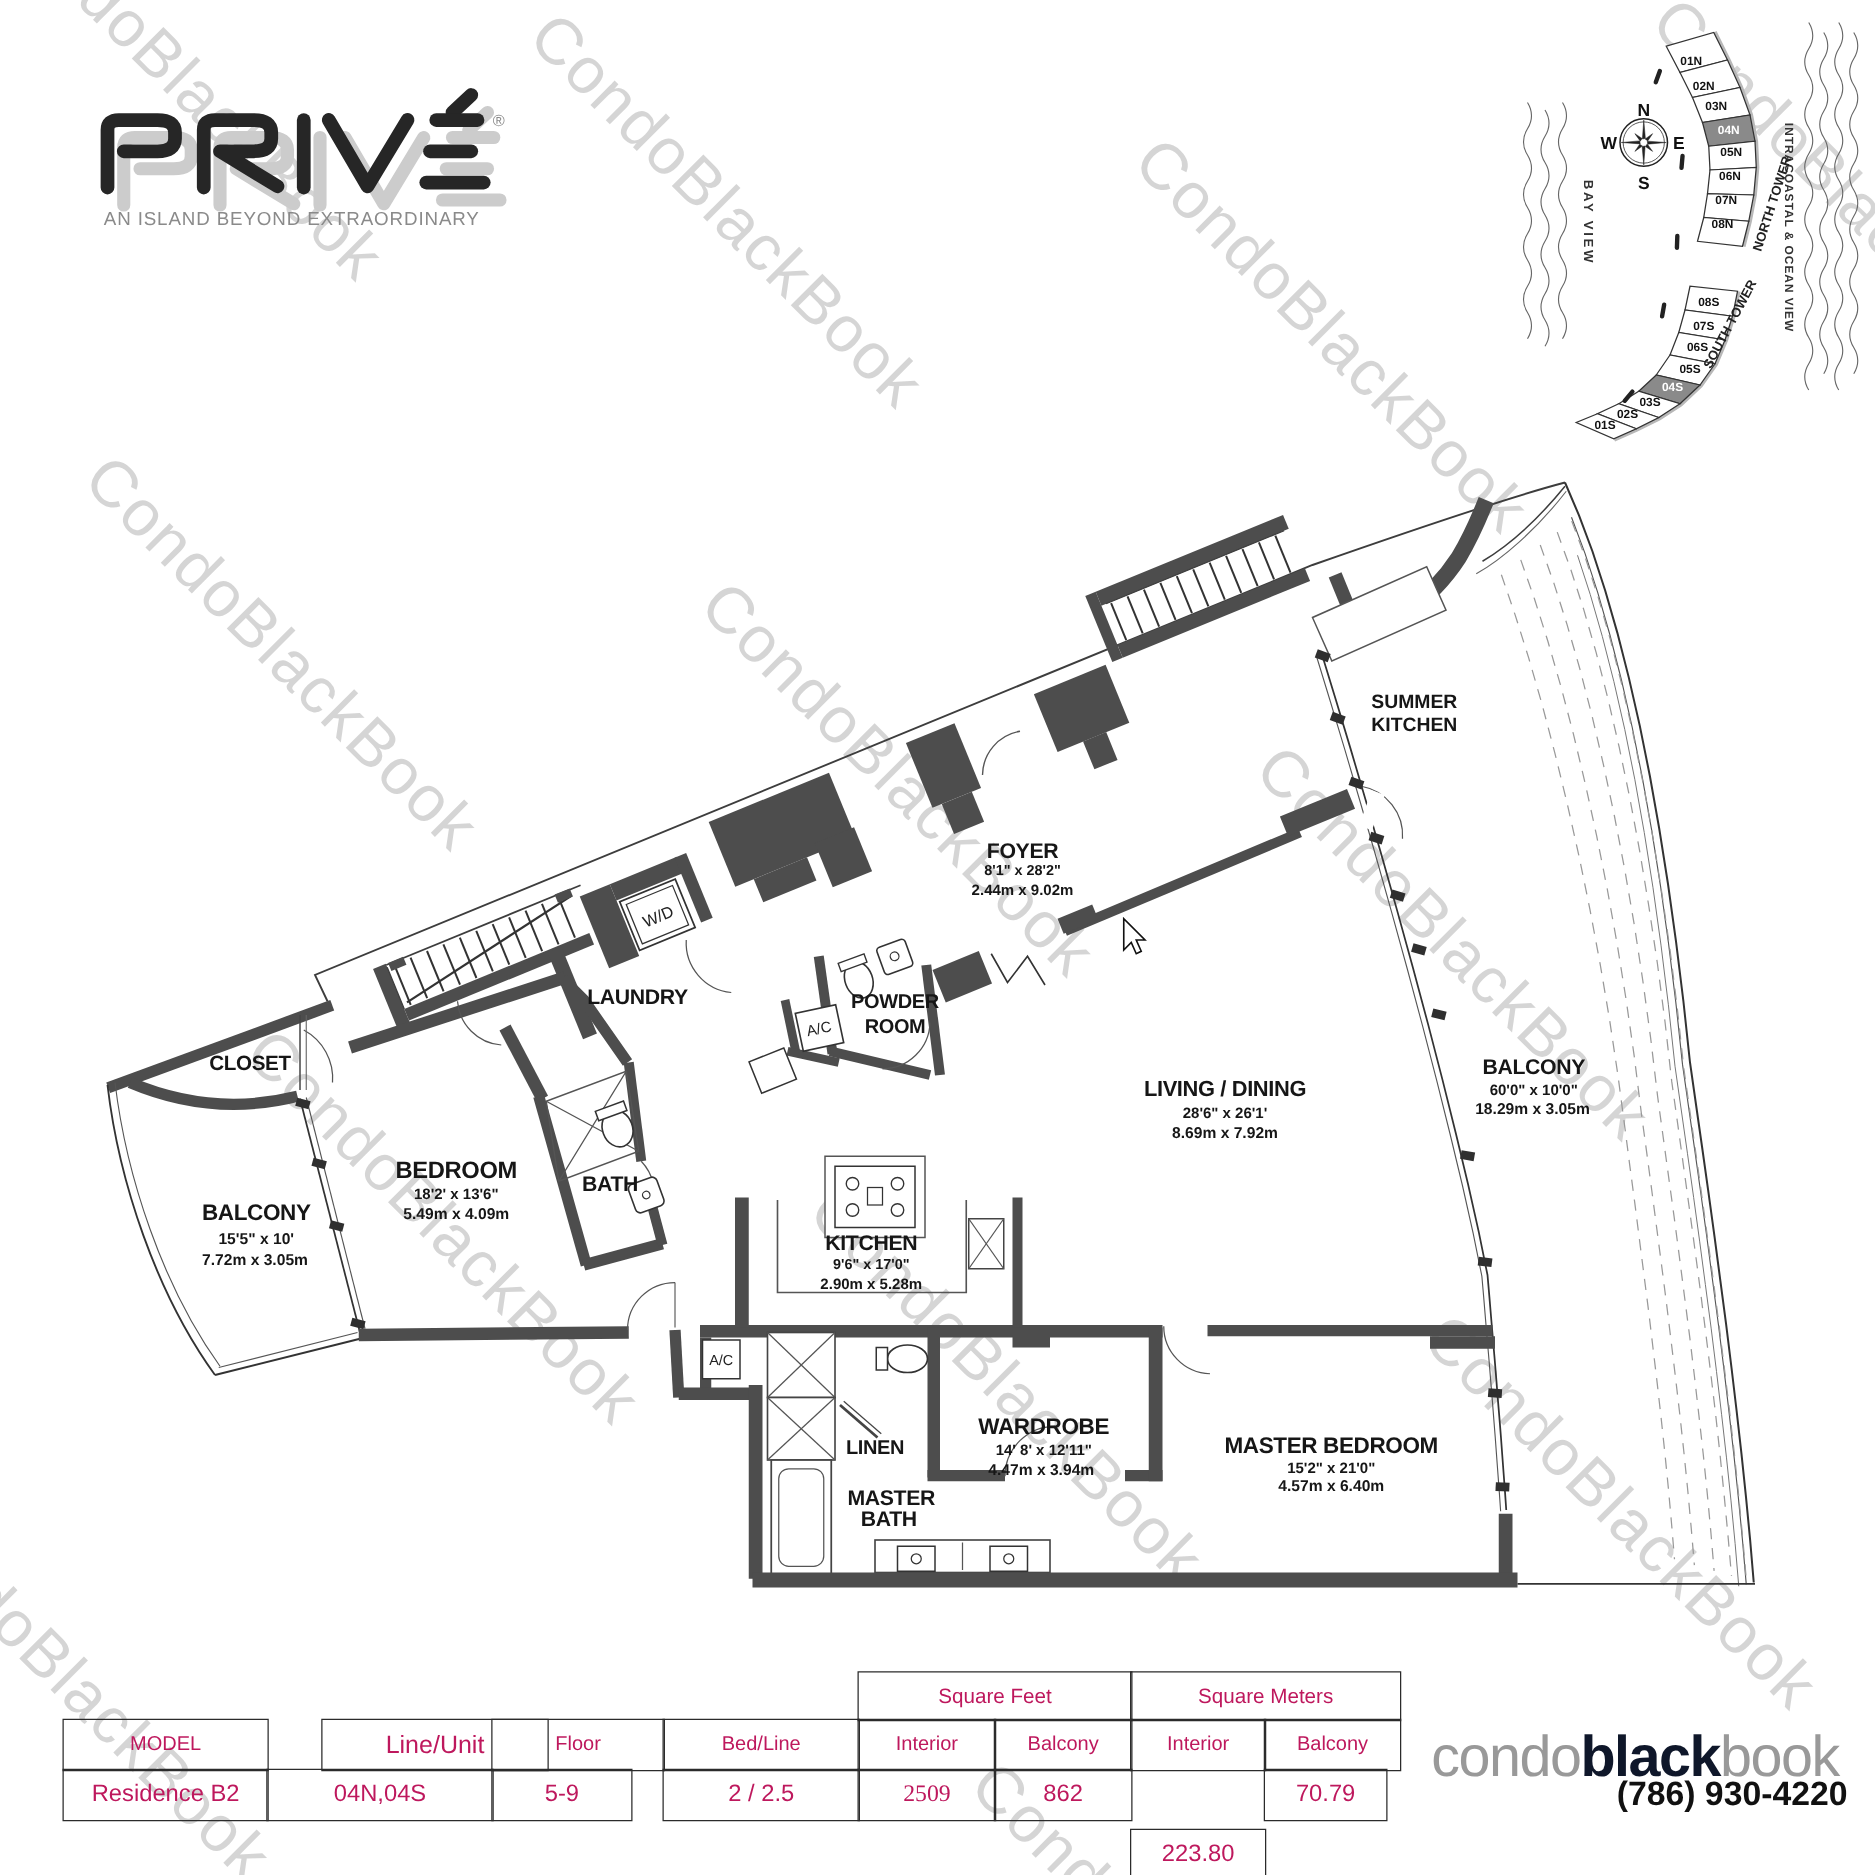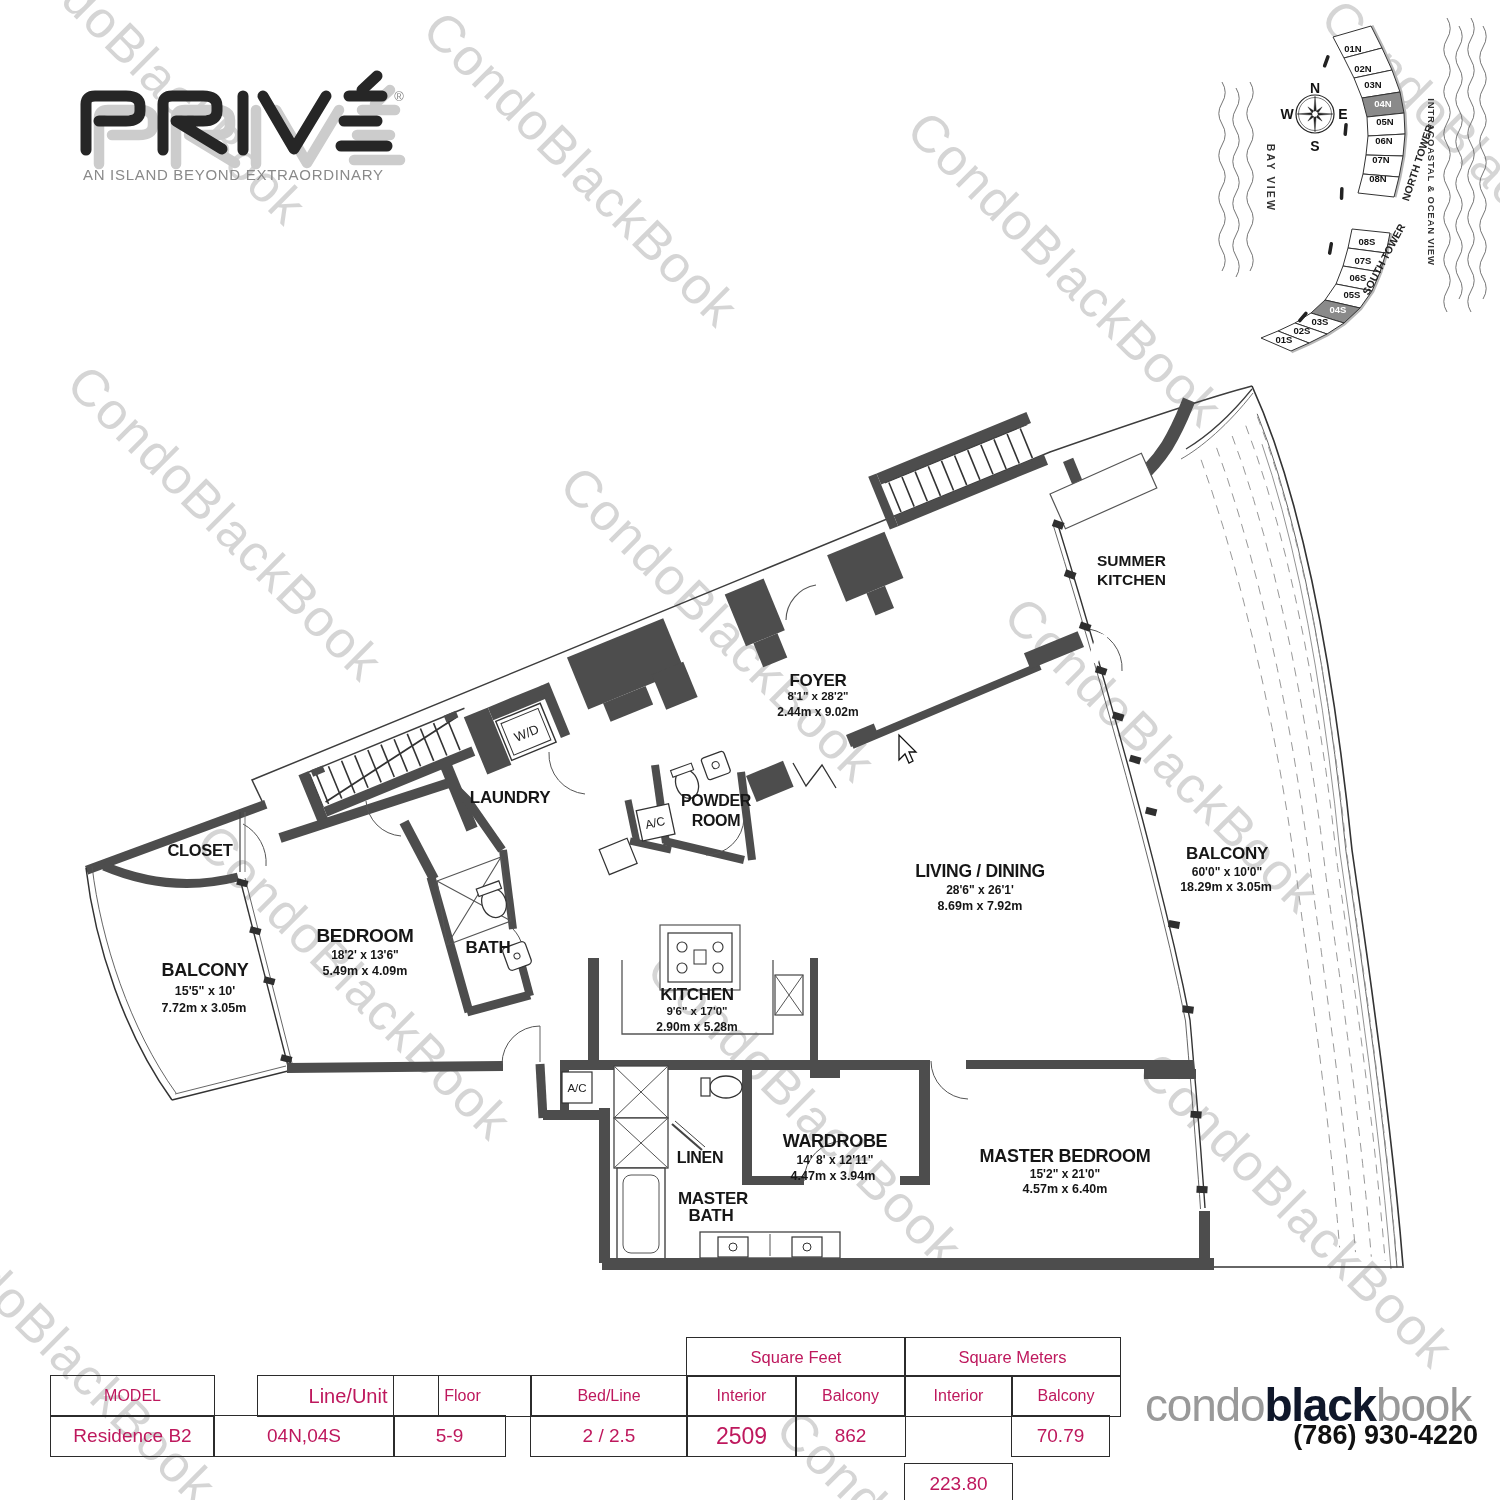--- a/index.html
+++ b/index.html
@@ -499,20 +499,20 @@
 <div class="cell" style="left:530px;top:1375px;width:158px;height:42px;font-size:16px;font-weight:normal;">Bed/Line</div>
 <div class="cell" style="left:686px;top:1375px;width:111px;height:42px;font-size:16px;font-weight:normal;">Interior</div>
 <div class="cell" style="left:795px;top:1375px;width:111px;height:42px;font-size:16px;font-weight:normal;">Balcony</div>
 <div class="cell" style="left:904px;top:1375px;width:109px;height:42px;font-size:16px;font-weight:normal;">Interior</div>
 <div class="cell" style="left:1011px;top:1375px;width:110px;height:42px;font-size:16px;font-weight:normal;">Balcony</div>
 
 <div class="cell" style="left:50px;top:1415px;width:165px;height:42px;font-size:19px;font-weight:normal;">Residence B2</div>
 <div class="cell" style="left:213px;top:1415px;width:182px;height:42px;font-size:19px;font-weight:normal;">04N,04S</div>
 <div class="cell" style="left:393px;top:1415px;width:113px;height:42px;font-size:19px;font-weight:normal;">5-9</div>
 <div class="cell" style="left:530px;top:1415px;width:158px;height:42px;font-size:19px;font-weight:normal;">2 / 2.5</div>
-<div class="cell" style="left:686px;top:1415px;width:111px;height:42px;font-size:23px;font-weight:normal;">2509</div>
+<div class="cell" style="left:686px;top:1415px;width:111px;height:42px;font-size:19px;font-weight:normal;font-family:Liberation Serif, serif;">2509</div>
 <div class="cell" style="left:795px;top:1415px;width:111px;height:42px;font-size:19px;font-weight:normal;">862</div>
 <div class="cell" style="left:904px;top:1415px;width:109px;height:42px;font-size:19px;font-weight:normal;margin-top:48px;">223.80</div>
 <div class="cell" style="left:1011px;top:1415px;width:99px;height:42px;font-size:19px;font-weight:normal;">70.79</div>
 
 <div style="position:absolute;left:1138px;top:1378px;width:340px;text-align:center;font-size:46px;letter-spacing:-1.2px;color:#999;">condo<span style="color:#0f172a;font-weight:bold;">black</span>book</div>
 
 <div style="position:absolute;left:1138px;top:1420px;width:340px;text-align:right;font-size:27px;font-weight:bold;color:#111;">(786) 930-4220</div>
 
 </body></html>

